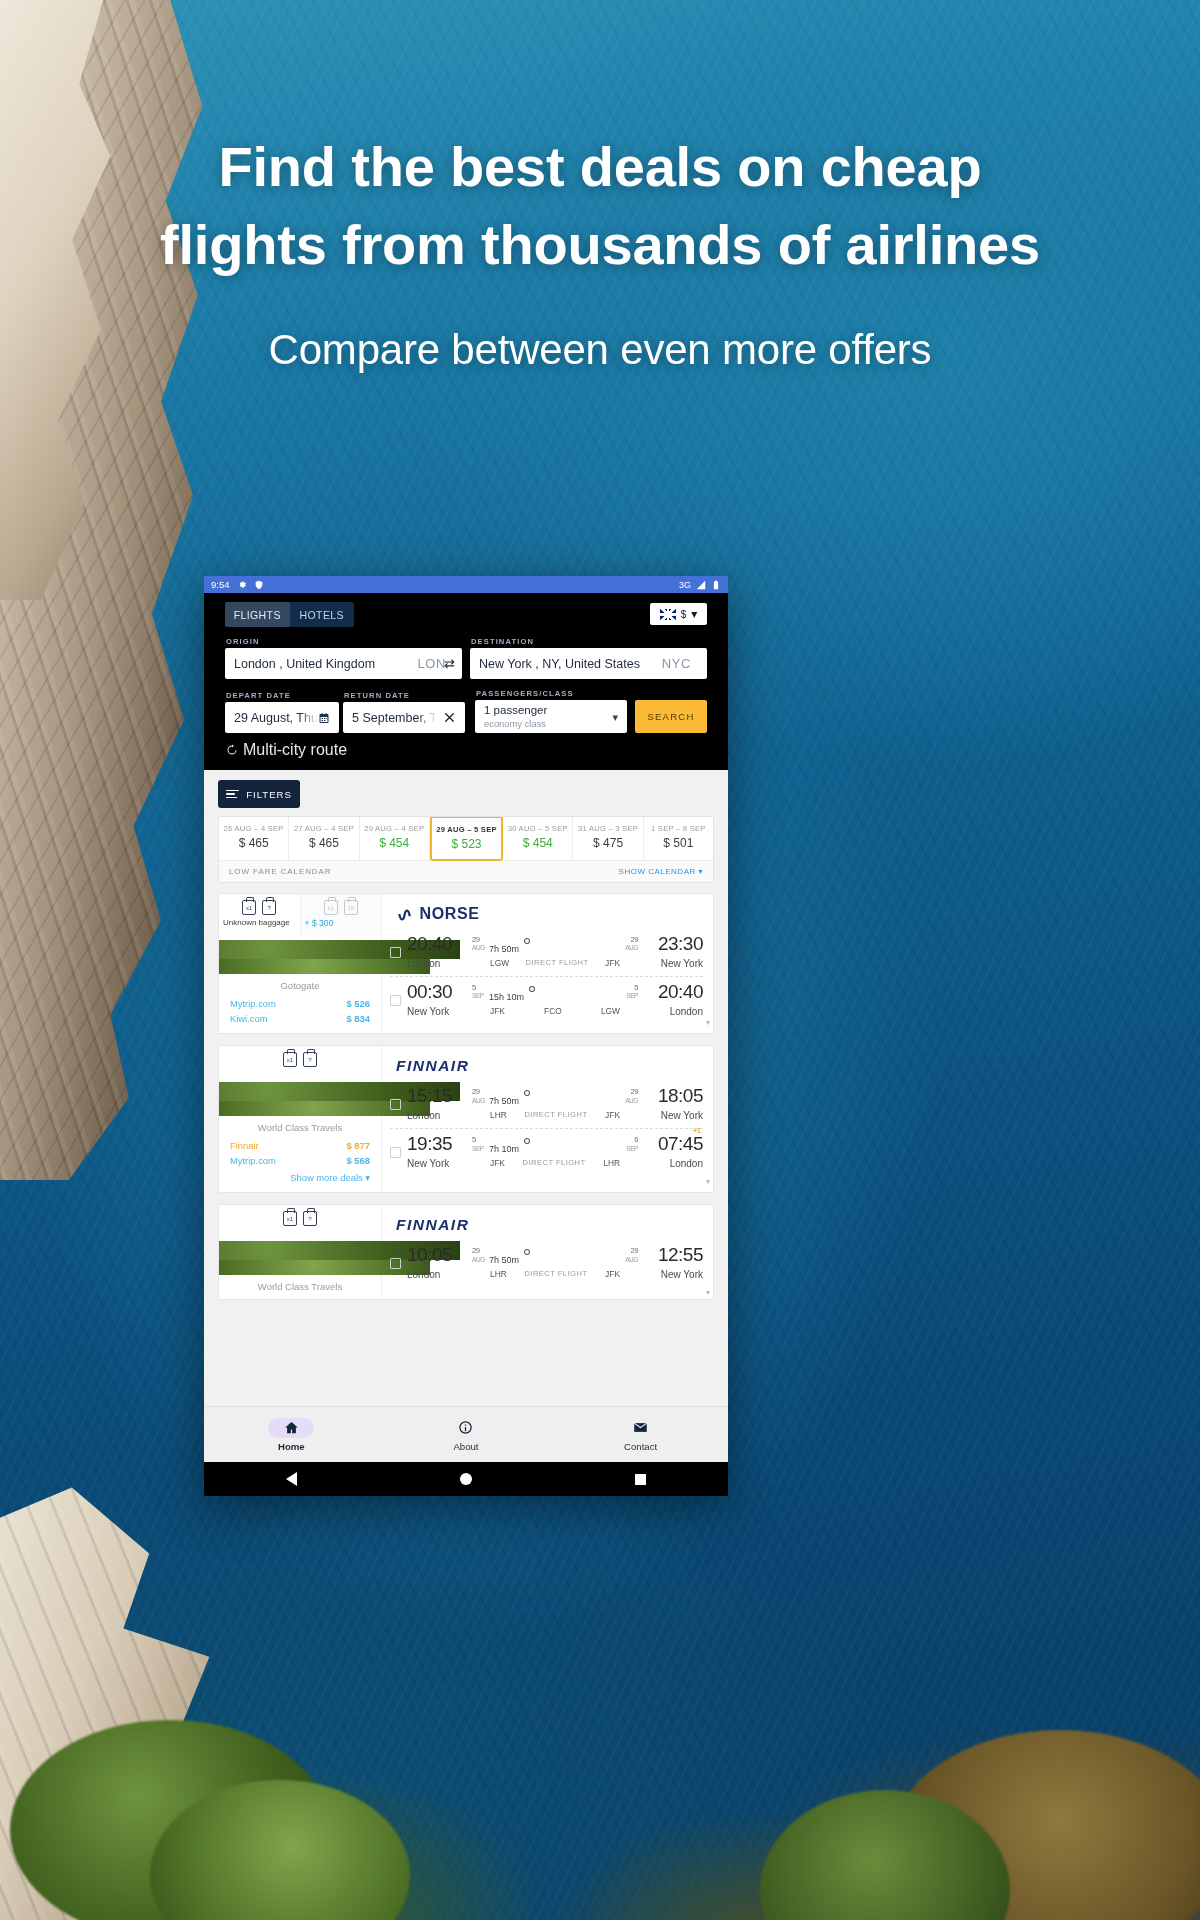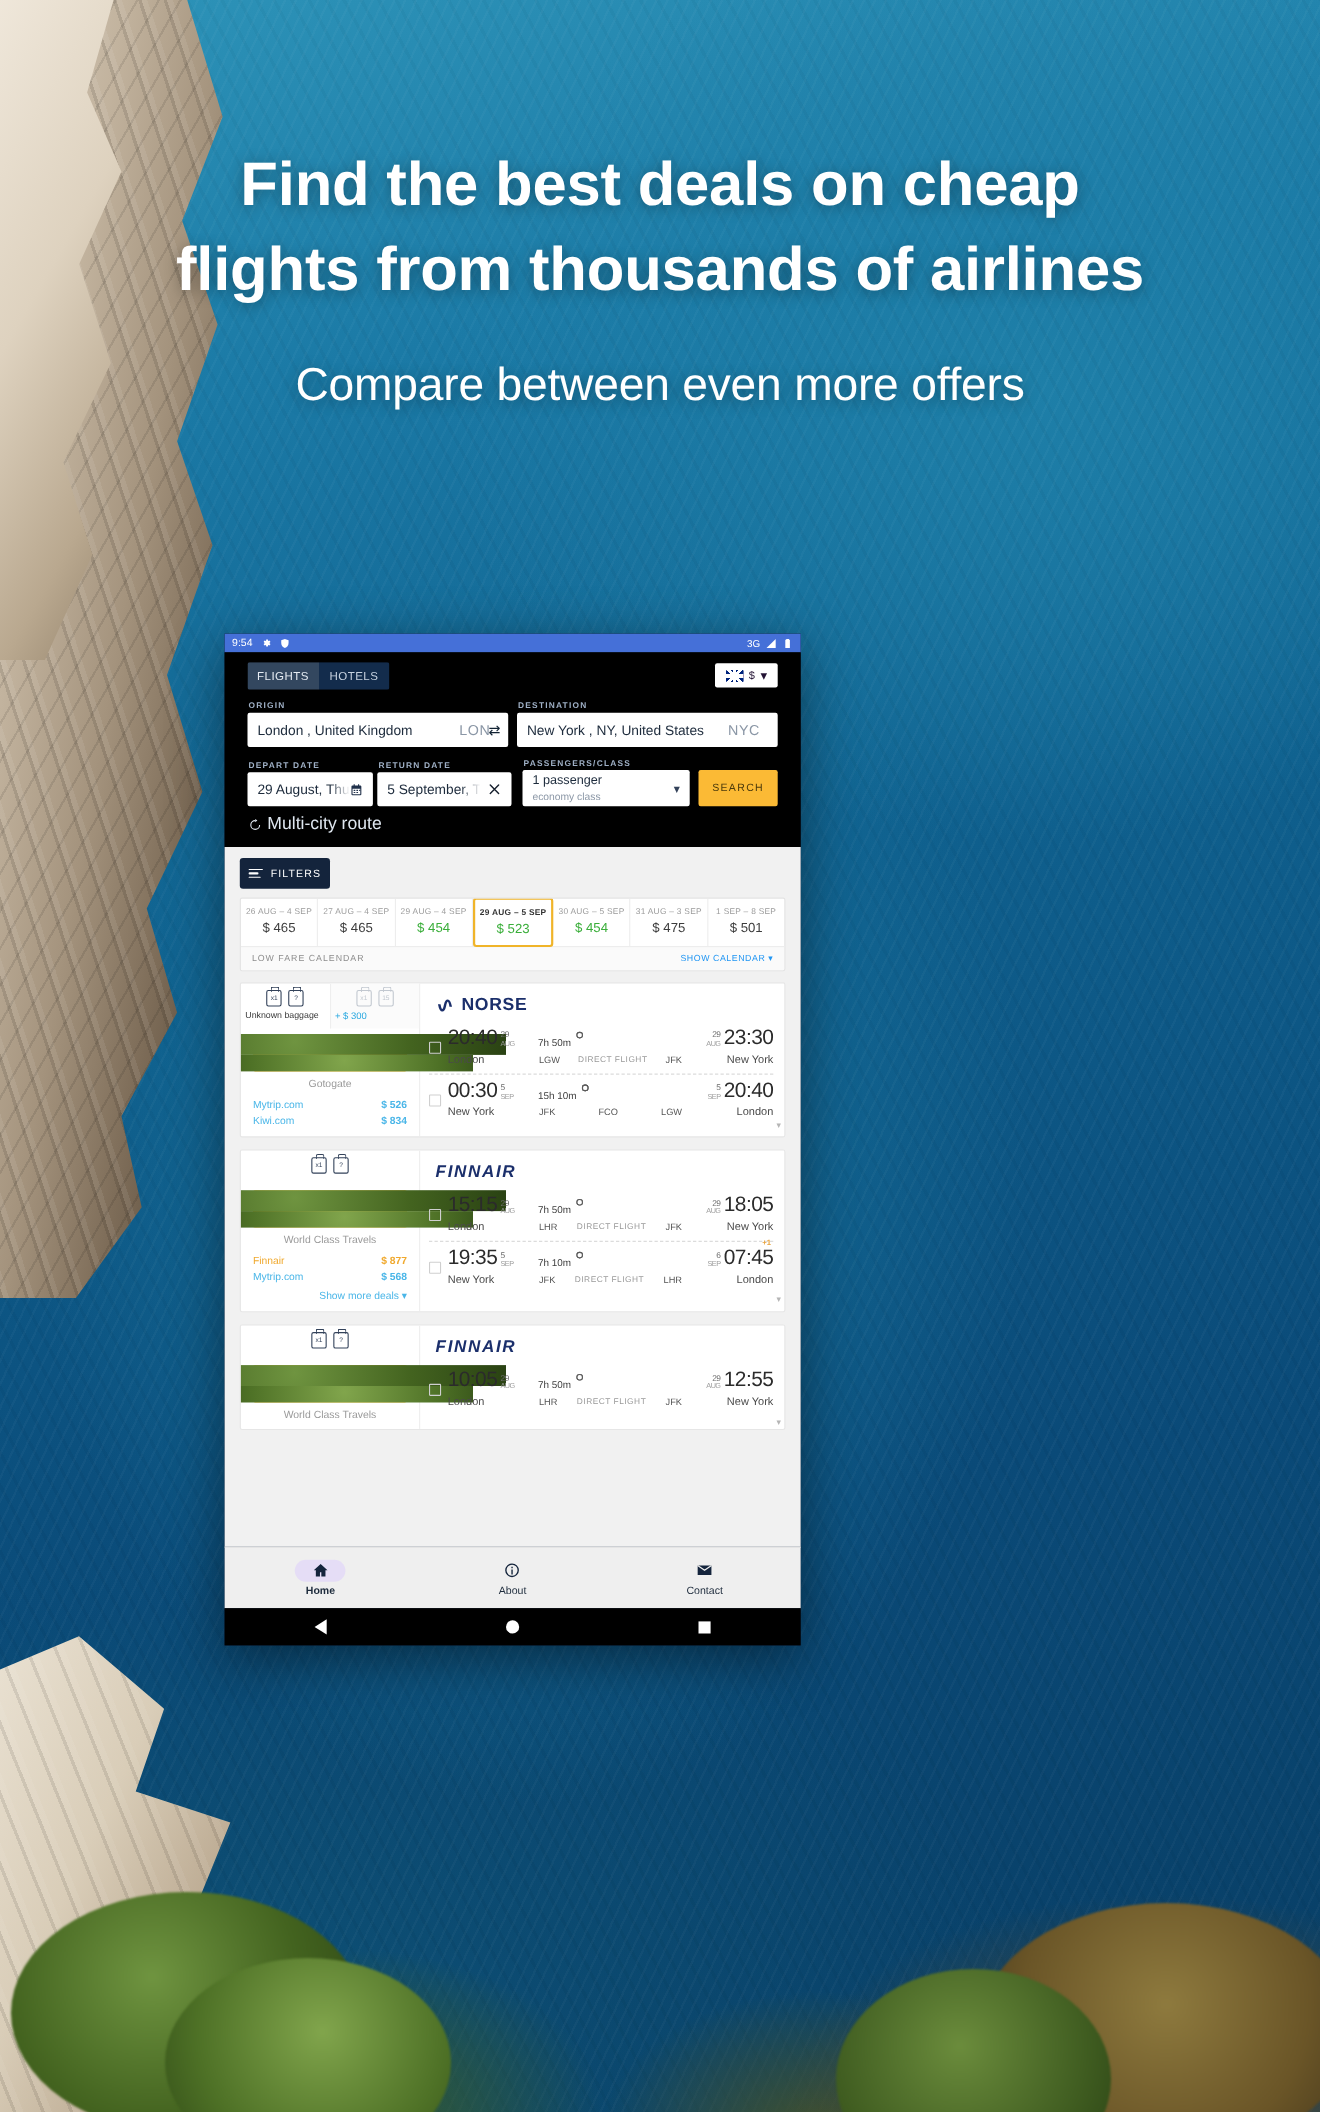--- a/index.html
+++ b/index.html
@@ -216,21 +216,21 @@
   .card-right{ flex:1; padding:9px 10px 8px 8px; display:flex; flex-direction:column; min-width:0; position:relative;}
   .logo{ height:22px; display:flex; align-items:center; padding-left:6px; margin-bottom:4px;}
   .logo-norse{ font-size:16px; font-weight:700; letter-spacing:.6px; color:#1b2f6b; display:flex; align-items:center; gap:7px;}
   .norse-mark{ font-size:19px; color:#1b2f6b; transform:scaleX(-1);}
   .logo-finnair{ font-size:15.5px; font-weight:700; font-style:italic; letter-spacing:1.5px; color:#1b2f6b; font-family:"Liberation Sans", sans-serif;}
 
   .leg{ display:flex; align-items:center; gap:6px; padding:5px 0;}
   .leg + .leg{ border-top:1px dashed #dcdcdc;}
   .cbx{ width:11px; height:11px; border:1.4px solid #cfcfcf; border-radius:1px; flex:0 0 auto; cursor:pointer;}
   .tm{ width:74px; flex:0 0 auto;}
-  .tm .t{ font-size:19px; color:#2b2b2b; line-height:1; letter-spacing:-.5px; display:flex; align-items:flex-end; gap:3px;}
+  .tm .t{ font-size:19px; color:#2b2b2b; line-height:1; letter-spacing:-.5px; display:flex; align-items:flex-start; gap:20px;}
   .tm .t .dt{ font-size:7.6px; line-height:1.1; color:#6d6d6d; padding-top:2px;}
   .tm .t .dt span{ display:block; }
   .tm .t .dt .mo{ font-size:6.6px; color:#9a9a9a;}
   .tm .city{ font-size:10px; color:#4a4a4a; margin-top:3px;}
   .route{ flex:1; min-width:0; padding:0 2px;}
   .route .dur{ text-align:center; font-size:9px; color:#3d3d3d; margin-bottom:2px;}
   .line{ position:relative; height:7px; margin:0 8px;}
   .line::before{ content:""; position:absolute; top:3px; left:0; right:0; height:1px; background:#5a5a5a;}
   .dot{ position:absolute; top:0; width:6px; height:6px; border:1px solid #5a5a5a; border-radius:50%; background:#fff;}
   .dot.l{ left:-3px;} .dot.r{ right:-3px;} .dot.m{ left:50%; margin-left:-3px;}

